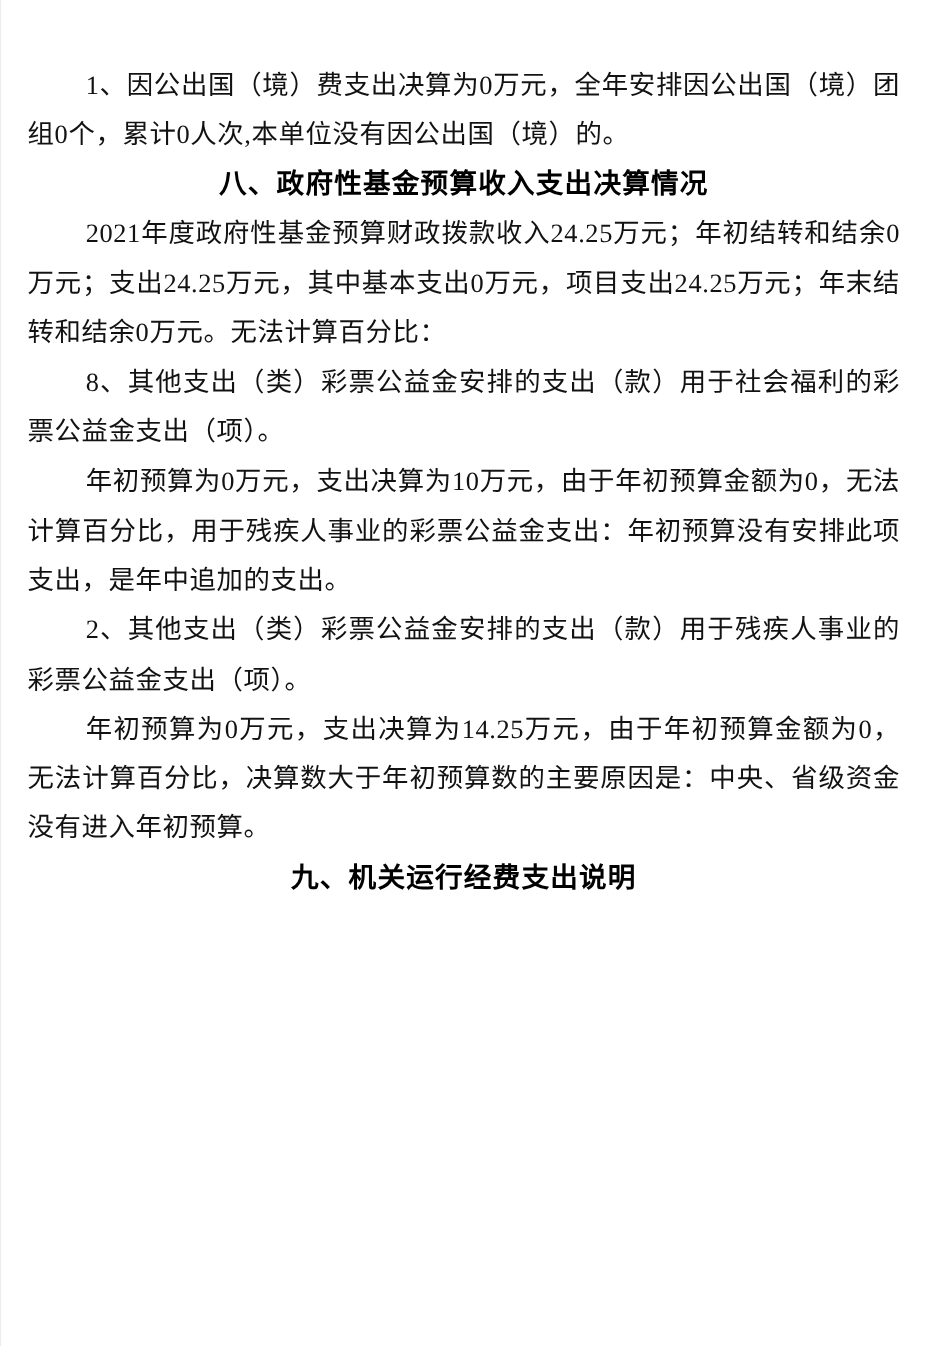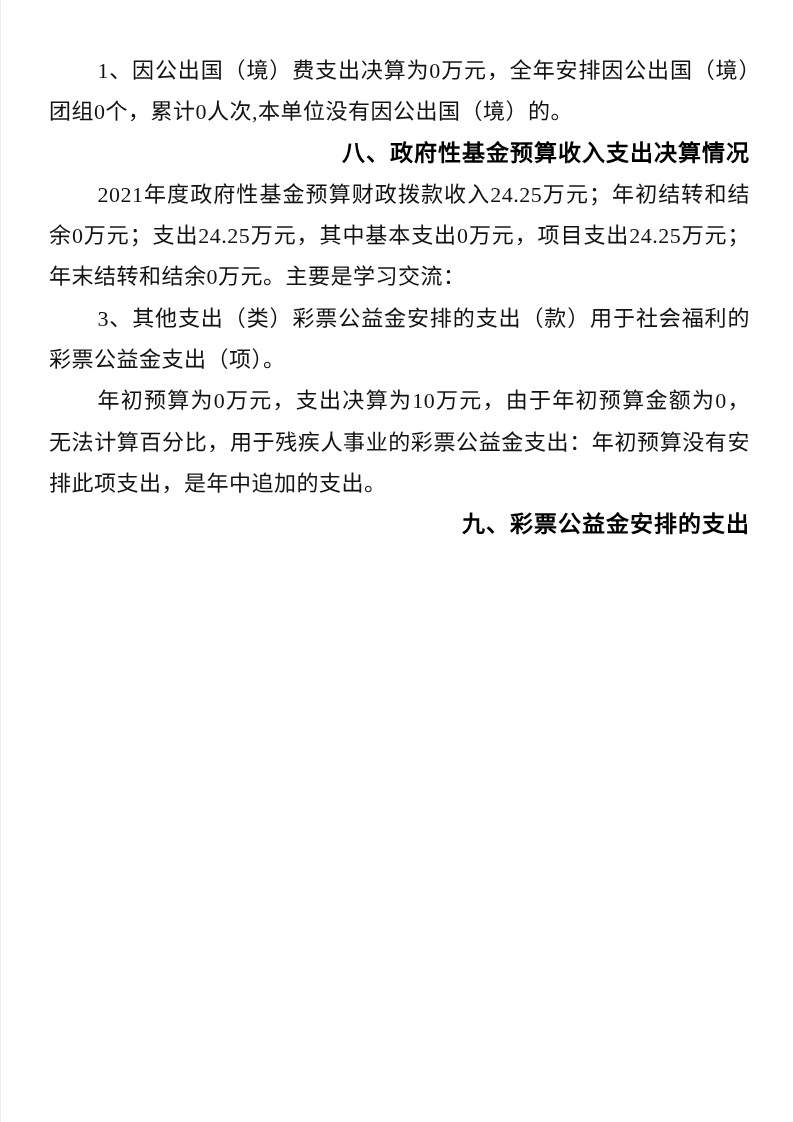--- a/index.html
+++ b/index.html
@@ -10,57 +10,59 @@
   body {
     width: 793px;
     height: 1122px;
     overflow: hidden;
   }
   .page {
     box-sizing: border-box;
     width: 793px;
     height: 1122px;
     background: #ffffff;
-    padding: 50px 43px 0 48px;
+    padding: 50px 43px 0 22px;
     border-left: 1px solid #ededed;
   }
   .para {
     margin: 0;
     font-family: "Liberation Serif", "DejaVu Serif", serif;
     font-size: 22px;
     line-height: 41.3px;
     color: #121212;
     text-align: justify;
     text-indent: 2.2em;
     letter-spacing: 0.5px;
   }
   .heading {
     margin: 0;
     font-family: "Liberation Sans", "DejaVu Sans", sans-serif;
     font-weight: bold;
     font-size: 23px;
     line-height: 41.3px;
     color: #000000;
-    text-align: right;
+    text-align: center;
     text-indent: 0;
     letter-spacing: 1px;
   }
 </style>
 </head>
 <body>
 
 <div class="page">
   <p class="para">1、因公出国（境）费支出决算为0万元，全年安排因公出国（境）团组0个，累计0人次,本单位没有因公出国（境）的。</p>
 
 
 
   <h2 class="heading">八、政府性基金预算收入支出决算情况</h2>
 
-  <p class="para">2021年度政府性基金预算财政拨款收入24.25万元；年初结转和结余0万元；支出24.25万元，其中基本支出0万元，项目支出24.25万元；年末结转和结余0万元。主要是学习交流：</p>
+  <p class="para">2021年度政府性基金预算财政拨款收入24.25万元；年初结转和结余0万元；支出24.25万元，其中基本支出0万元，项目支出24.25万元；年末结转和结余0万元。无法计算百分比：</p>
 
-  <p class="para">3、其他支出（类）彩票公益金安排的支出（款）用于社会福利的彩票公益金支出（项）。</p>
+  <p class="para">8、其他支出（类）彩票公益金安排的支出（款）用于社会福利的彩票公益金支出（项）。</p>
 
   <p class="para">年初预算为0万元，支出决算为10万元，由于年初预算金额为0，无法计算百分比，用于残疾人事业的彩票公益金支出：年初预算没有安排此项支出，是年中追加的支出。</p>
 
+  <p class="para">2、其他支出（类）彩票公益金安排的支出（款）用于残疾人事业的彩票公益金支出（项）。</p>
 
+  <p class="para">年初预算为0万元，支出决算为14.25万元，由于年初预算金额为0，无法计算百分比，决算数大于年初预算数的主要原因是：中央、省级资金没有进入年初预算。</p>
 
-  <h2 class="heading">九、彩票公益金安排的支出</h2>
+  <h2 class="heading">九、机关运行经费支出说明</h2>
 </div>
 
 </body></html>

